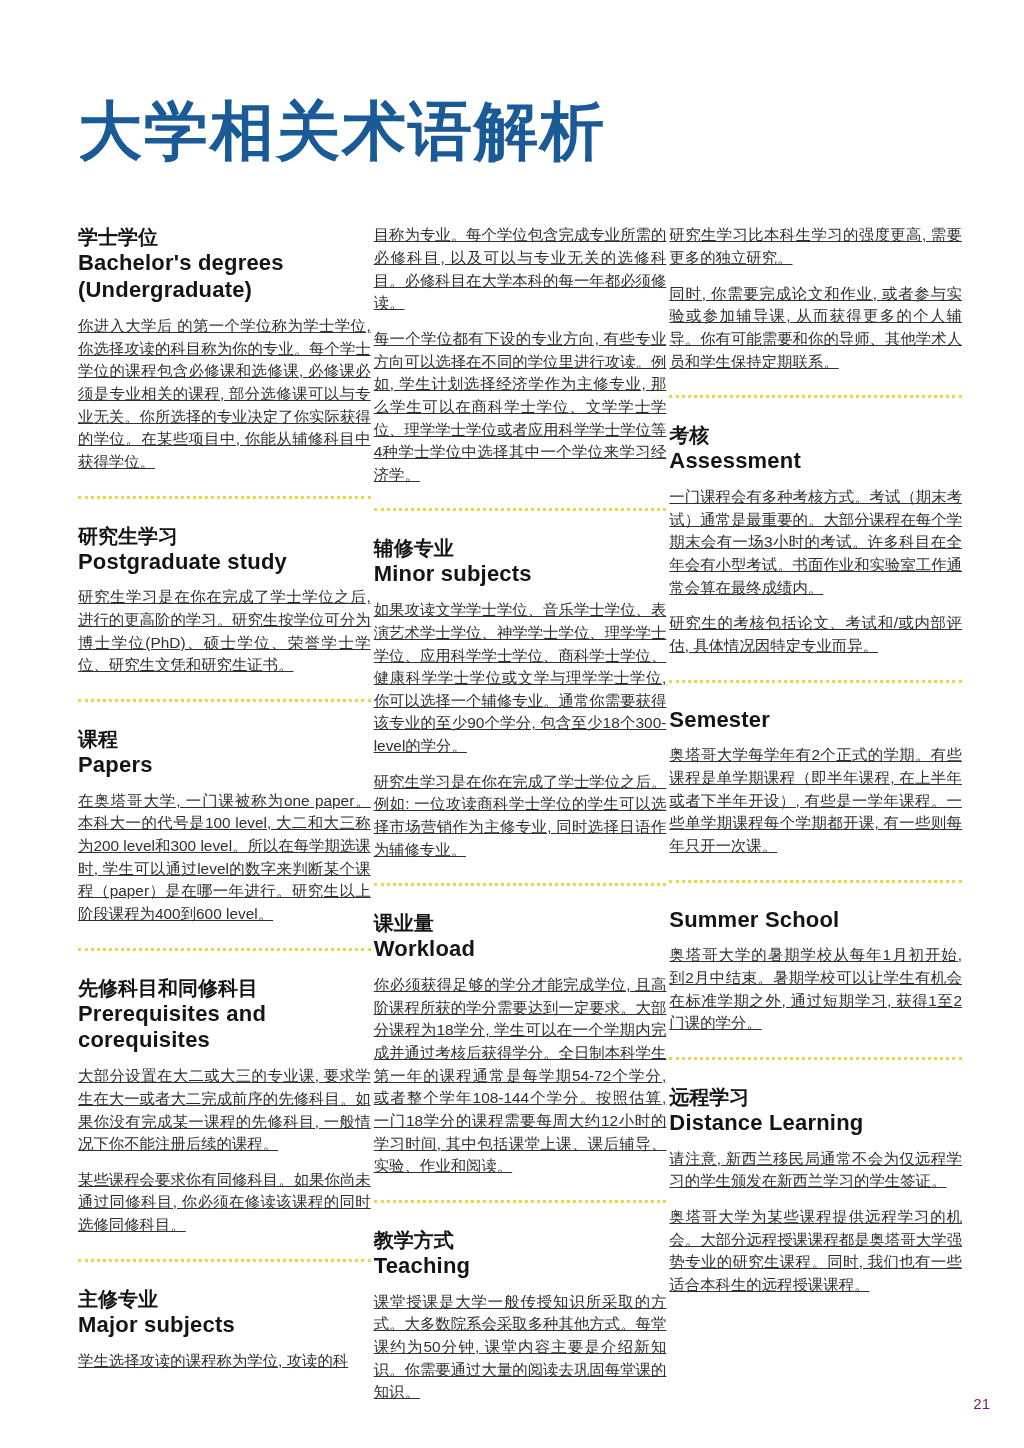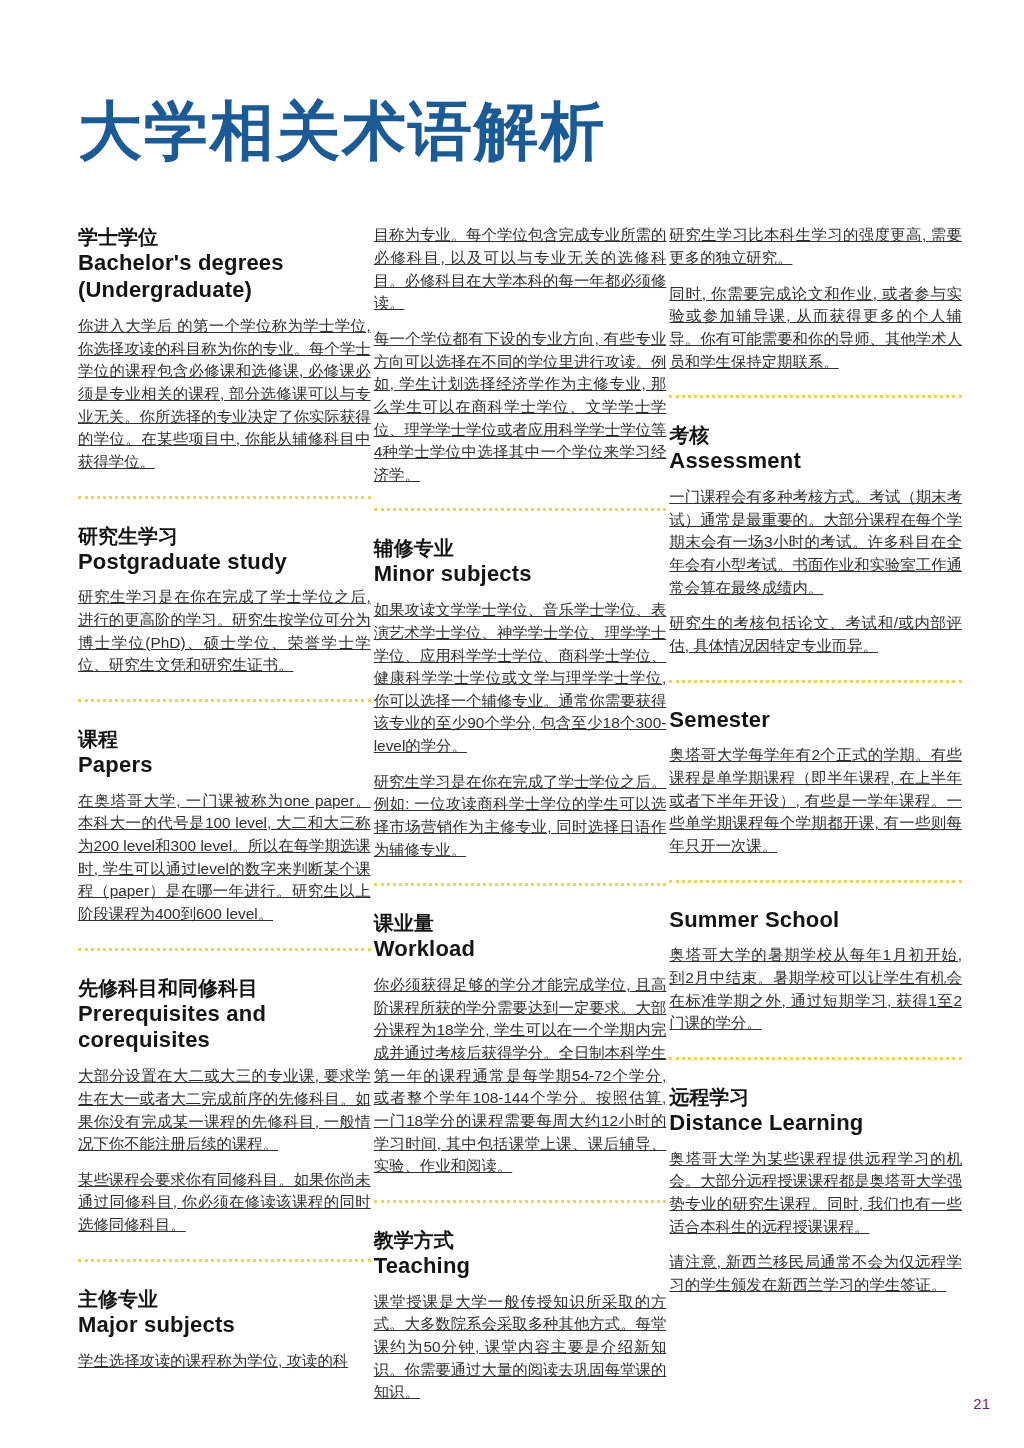--- a/index.html
+++ b/index.html
@@ -174,22 +174,22 @@
 
       <div class="sec">
         <h3 class="h-en">Summer School</h3>
         <p class="body-p">奥塔哥大学的暑期学校从每年1月初开始, 到2月中结束。暑期学校可以让学生有机会在标准学期之外, 通过短期学习, 获得1至2门课的学分。</p>
       </div>
       <hr class="divider">
 
       <div class="sec">
         <h3 class="h-zh">远程学习</h3>
         <h3 class="h-en">Distance Learning</h3>
+        <p class="body-p">请注意, 新西兰移民局通常不会为仅远程学习的学生颁发在新西兰学习的学生签证。</p>
         <p class="body-p">奥塔哥大学为某些课程提供远程学习的机会。大部分远程授课课程都是奥塔哥大学强势专业的研究生课程。同时, 我们也有一些适合本科生的远程授课课程。</p>
-        <p class="body-p">请注意, 新西兰移民局通常不会为仅远程学习的学生颁发在新西兰学习的学生签证。</p>
       </div>
 
     </div>
 
   </div>
 </div>
 
 <div class="page-number">21</div>
 
 </body></html>

